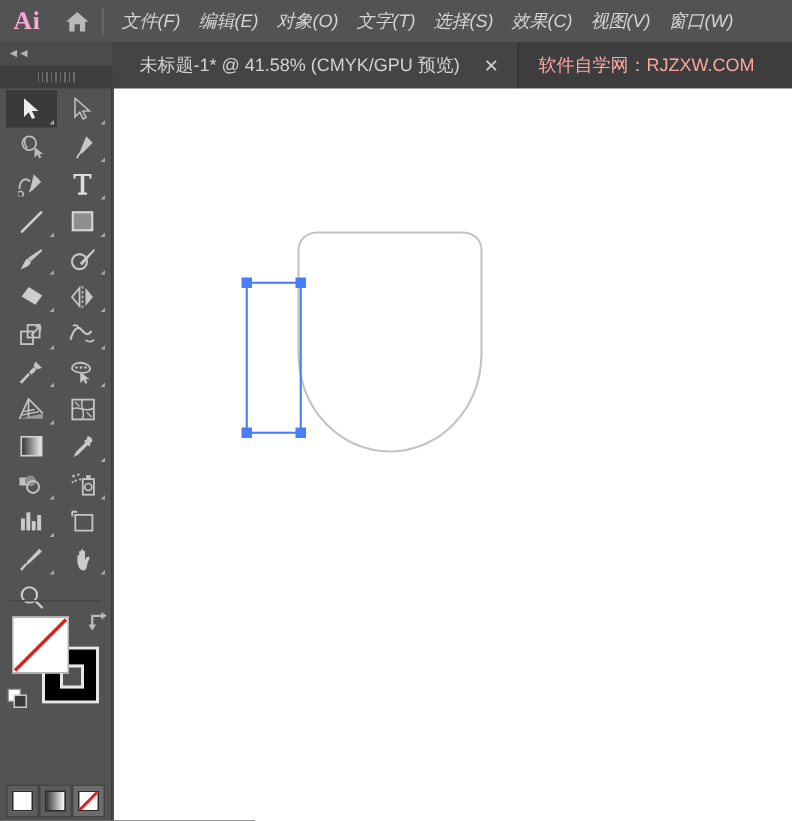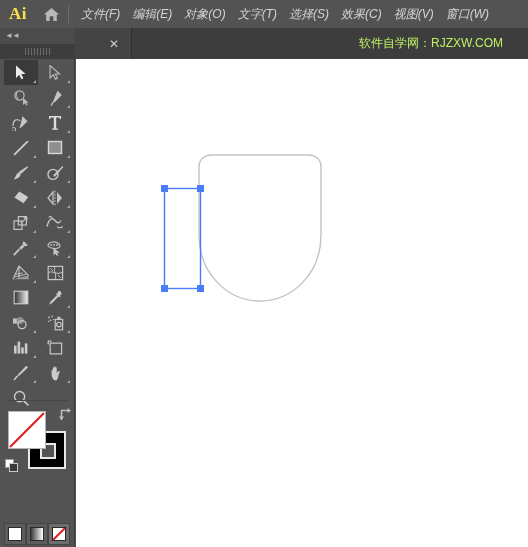--- a/index.html
+++ b/index.html
@@ -20,21 +20,21 @@
     position: absolute; left: 0; top: 0;
     width: 528px; height: 28px;
     background: #535353;
     display: flex; align-items: center;
   }
   #ai-logo {
     width: 36px; height: 28px;
     display: flex; align-items: center; justify-content: center;
     font-family: "Liberation Serif", "DejaVu Serif", serif;
     font-size: 17px; font-weight: bold;
-    color: #fde047;
+    color: #f9a8d4;
     letter-spacing: 0.5px;
   }
   #home-btn {
     width: 30px; height: 28px;
     display: flex; align-items: center; justify-content: center;
   }
   #home-btn svg { display: block; }
   .menu-sep {
     width: 1px; height: 18px;
     background: #6e6e6e;
@@ -93,21 +93,21 @@
     font-size: 12px; color: #cccccc;
     font-weight: bold; line-height: 1;
   }
   #watermark {
     position: absolute; left: 349px; top: 0;
     height: 31px;
     display: flex; align-items: center;
     padding-left: 10px;
   }
   #watermark .wm-text {
-    font-size: 12px; color: #bef264; white-space: nowrap;
+    font-size: 12px; color: #fca5a5; white-space: nowrap;
   }
 
   
   #toolbar {
     position: absolute; left: 0; top: 59px;
     width: 75px; height: 488px;
     background: #535353;
     border-right: 1px solid #3b3b3b;
   }
   #tool-grid {
@@ -221,20 +221,21 @@
   </div>
 
   <div id="tabbar">
     <div id="panel-collapse">
       <span class="chev">◄◄</span>
     </div>
     <div id="panel-grip">
       <span class="grip"></span>
     </div>
     <div id="doc-tab">
+      <span class="tab-title">未标题-1* @ 41.58% (CMYK/GPU 预览)</span>
       <span class="tab-close">✕</span>
     </div>
     <div id="watermark">
       <span class="wm-text">软件自学网：RJZXW.COM</span>
     </div>
   </div>
 
   <div id="toolbar">
     <div id="tool-grid">
 

